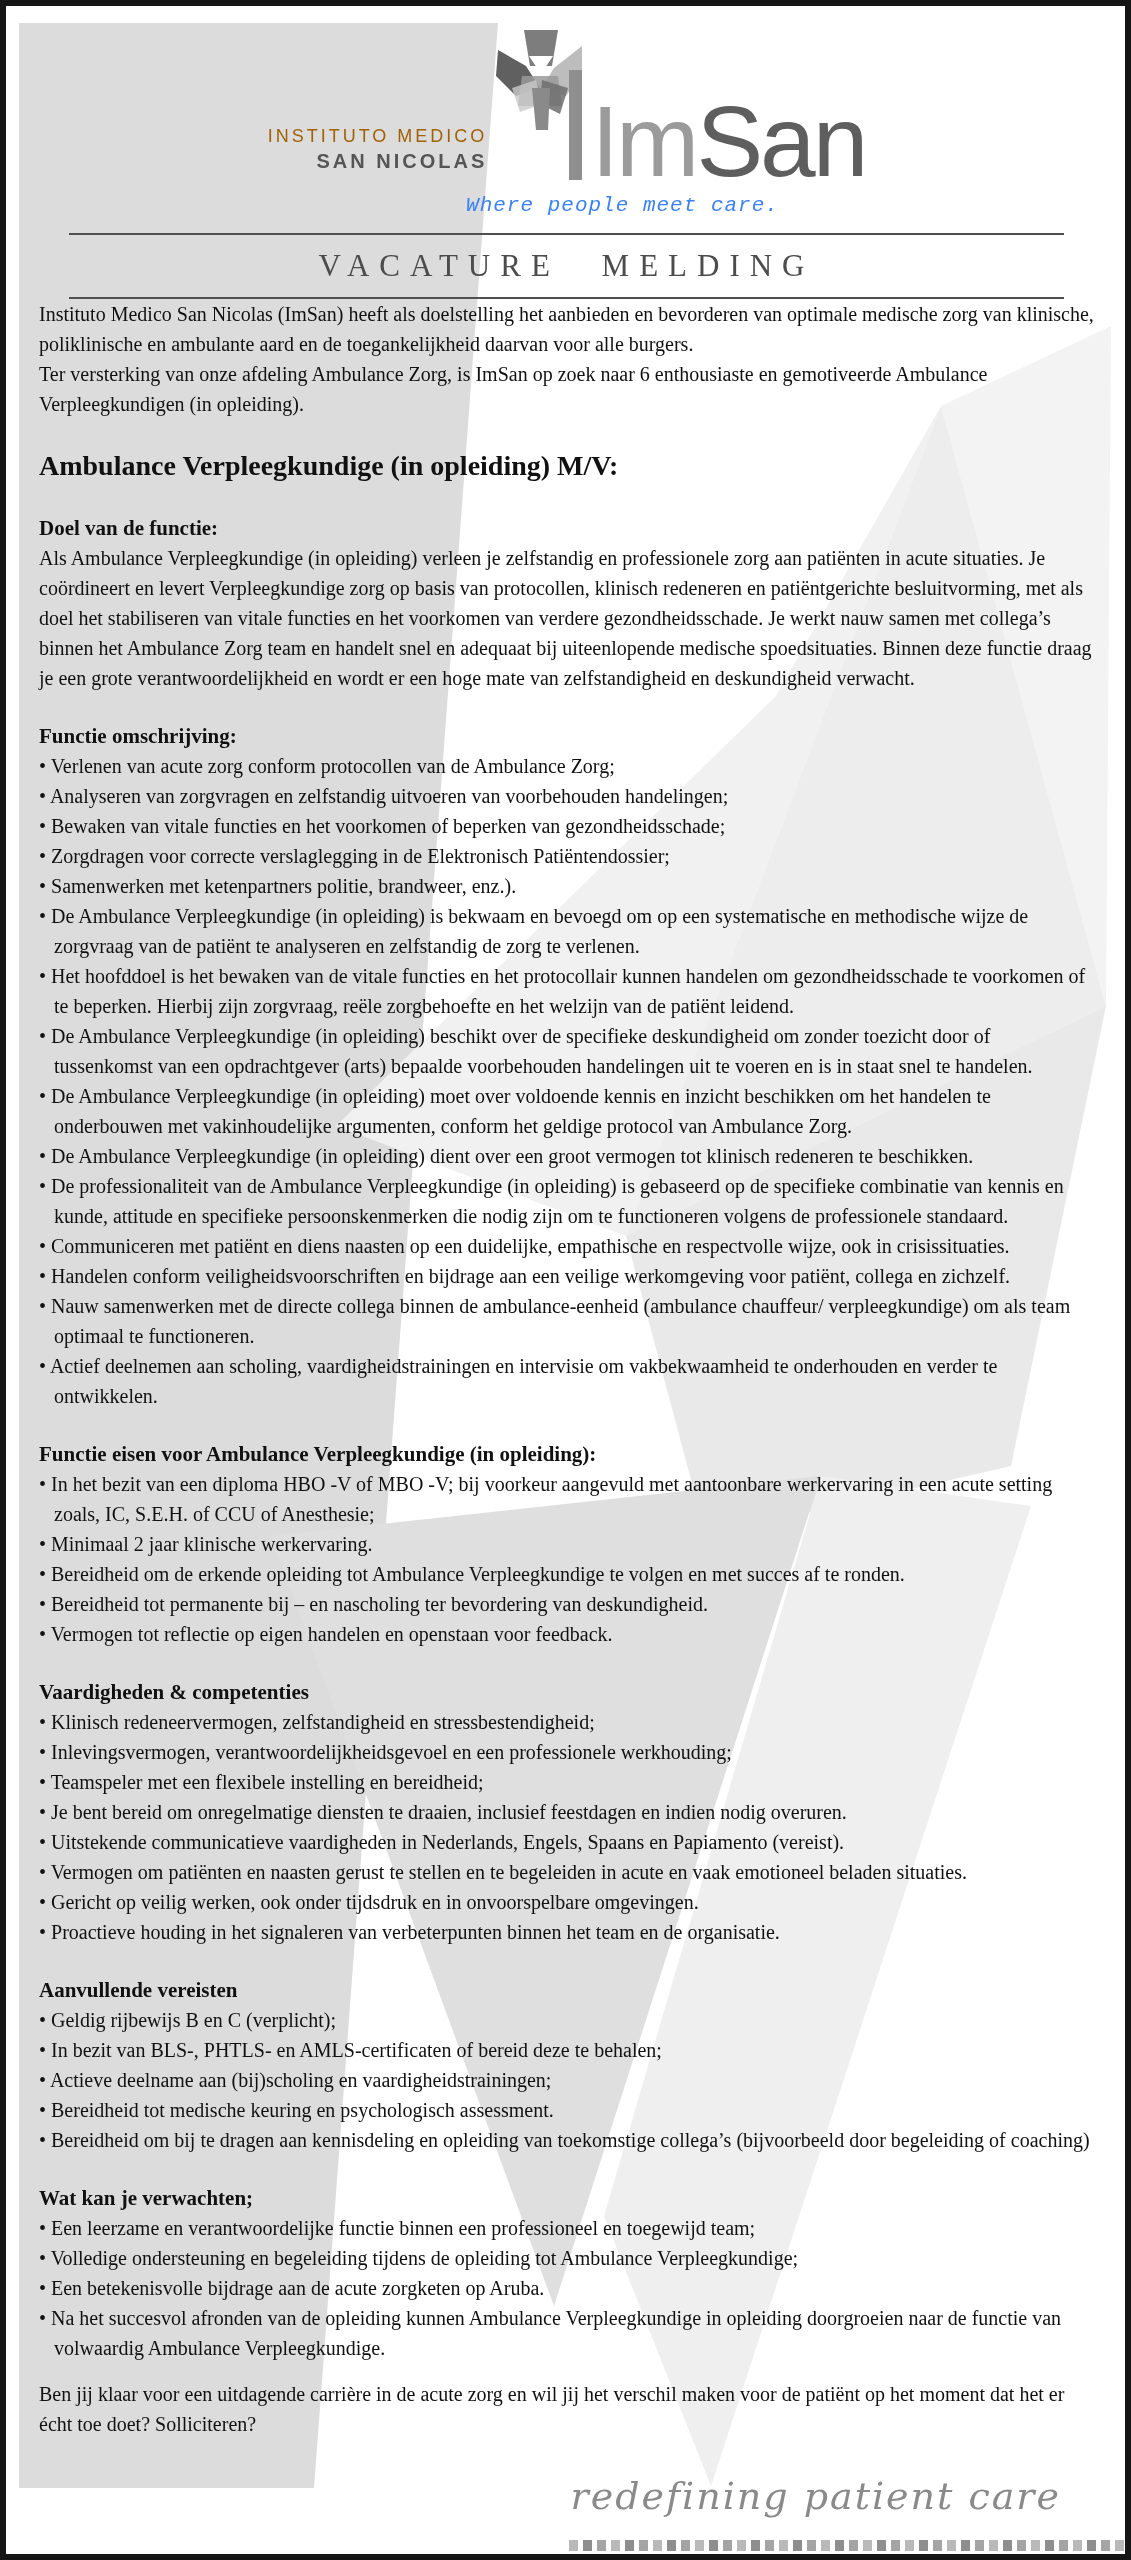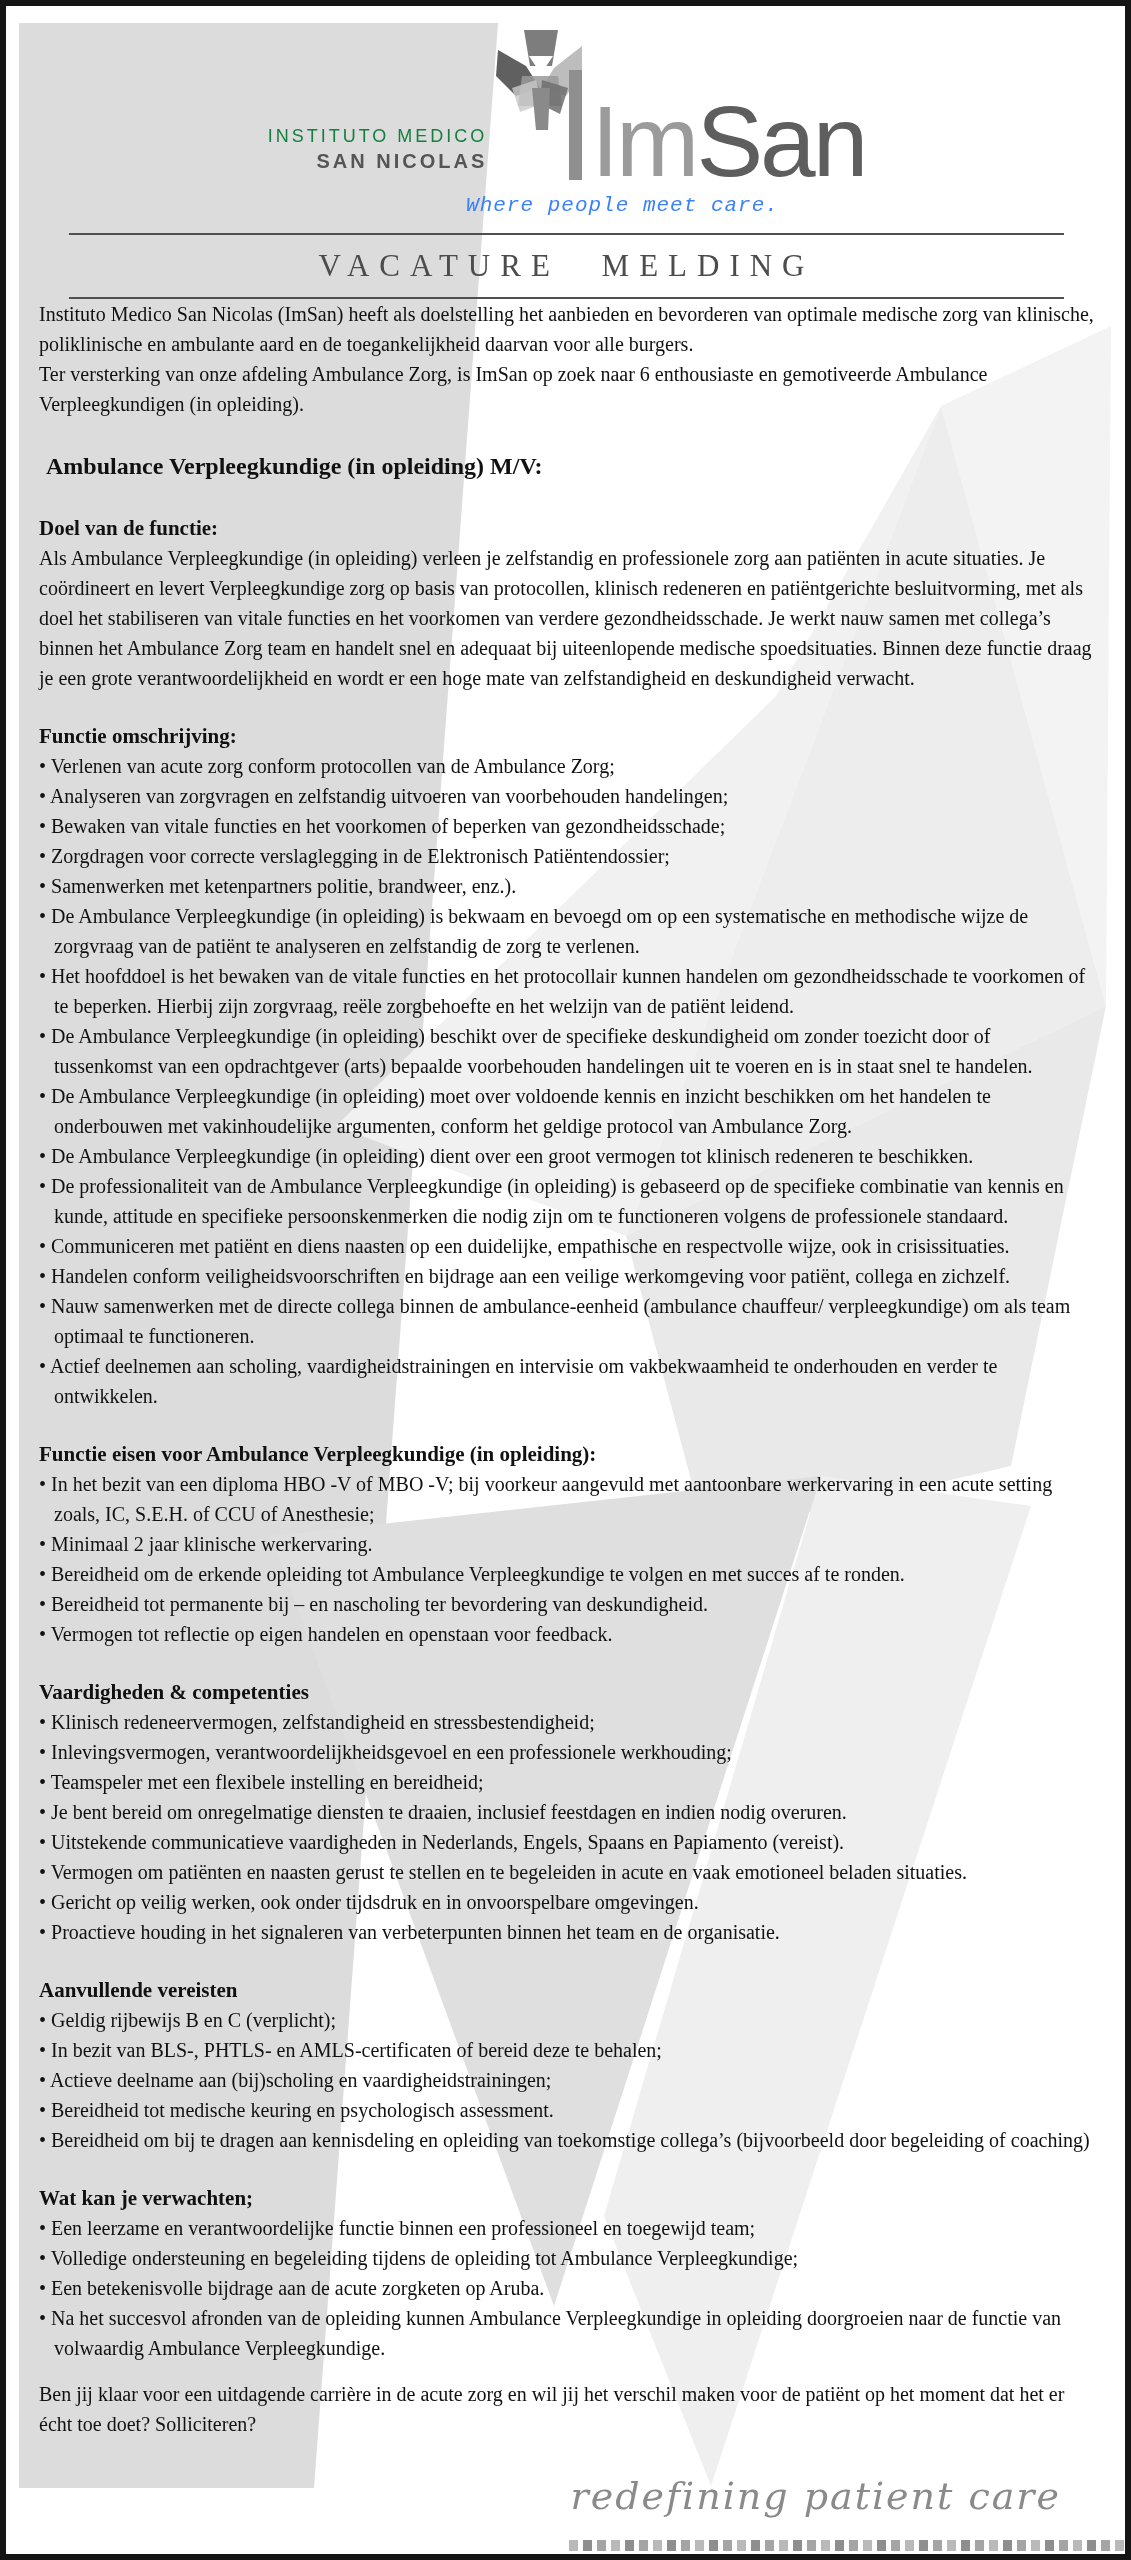--- a/index.html
+++ b/index.html
@@ -13,39 +13,39 @@
   .w2{background:#f1f1f1;clip-path:polygon(935px 400px,620px 1230px,330px 1120px,770px 690px);}
   .w3{background:#e9e9e9;clip-path:polygon(620px 1230px,1100px 1000px,1005px 1460px,700px 1530px);}
   .w4{background:#dfdfdf;clip-path:polygon(265px 1530px,815px 1470px,548px 2300px);}
   .w5{background:#efefef;clip-path:polygon(815px 1470px,1025px 1500px,705px 2480px,598px 2210px);}
   .w6{background:#f3f3f3;clip-path:polygon(935px 400px,1105px 320px,1100px 1000px);}
   
   .content{position:absolute;left:33px;right:31px;top:18px;z-index:1;}
   
   .logo-row{display:flex;align-items:flex-end;justify-content:center;gap:9px;margin-top:6px;}
   .org{text-align:right;padding-bottom:6px;font-family:"Liberation Sans",sans-serif;}
-  .org-1{font-size:18px;color:#15803d;letter-spacing:3px;line-height:24px;}
+  .org-1{font-size:18px;color:#a16207;letter-spacing:3px;line-height:24px;}
   .org-2{font-size:20px;color:#555;font-weight:bold;letter-spacing:3px;line-height:26px;}
   .mark{position:relative;width:86px;height:150px;flex:0 0 auto;}
   .mark svg{position:absolute;left:0;top:0;}
   .mark .bar{position:absolute;right:0;top:40px;width:13px;height:110px;background:#8f8f8f;}
   .wordmark{font-family:"Liberation Sans",sans-serif;font-weight:normal;font-size:100px;line-height:0.78;letter-spacing:-3px;white-space:nowrap;}
   .wm-im{color:#9b9b9b;}
   .wm-san{color:#5e5e5e;}
   .tagline-wrap{text-align:center;margin-top:14px;}
   .tagline{position:relative;left:56px;font-style:italic;font-size:21px;color:#3b82f6;font-family:Liberation Mono, monospace;letter-spacing:1px;}
   
   .rule{height:2px;background:#4f4f4f;margin:0 30px;}
   .rule-top{margin-top:16px;}
   .vacature{font-size:31px;color:#4c4c4c;text-align:center;letter-spacing:10px;word-spacing:24px;line-height:62px;font-family:"Liberation Serif",serif;}
   
   .body-text{font-size:20px;line-height:30px;}
   p{margin:0;}
   .intro{}
-  .position-heading{font-size:24px;font-weight:bold;margin-top:32px;margin-bottom:32px;margin-left:7px;}
+  .position-heading{font-size:28px;font-weight:bold;margin-top:32px;margin-bottom:32px;}
   h2{font-size:21px;font-weight:bold;margin:28px 0 0 0;line-height:30px;}
   ul{list-style:none;margin:0;padding:0;}
   li{padding-left:15px;text-indent:-15px;line-height:30px;}
   li::before{content:"• ";}
   .closing{margin-top:16px;}
   
   .signature{position:absolute;right:64px;top:2468px;z-index:1;font-family:"DejaVu Serif",cursive;font-style:italic;font-size:38px;color:#8a8a8a;letter-spacing:2px;white-space:nowrap;}
   .dots{position:absolute;left:563px;top:2534px;width:562px;height:11px;z-index:1;
     background:repeating-linear-gradient(90deg,#b9b9b9 0 9px,#ffffff 9px 14px,#8e8e8e 14px 23px,#ffffff 23px 28px,#a4a4a4 28px 37px,#ffffff 37px 42px);}
 </style>

